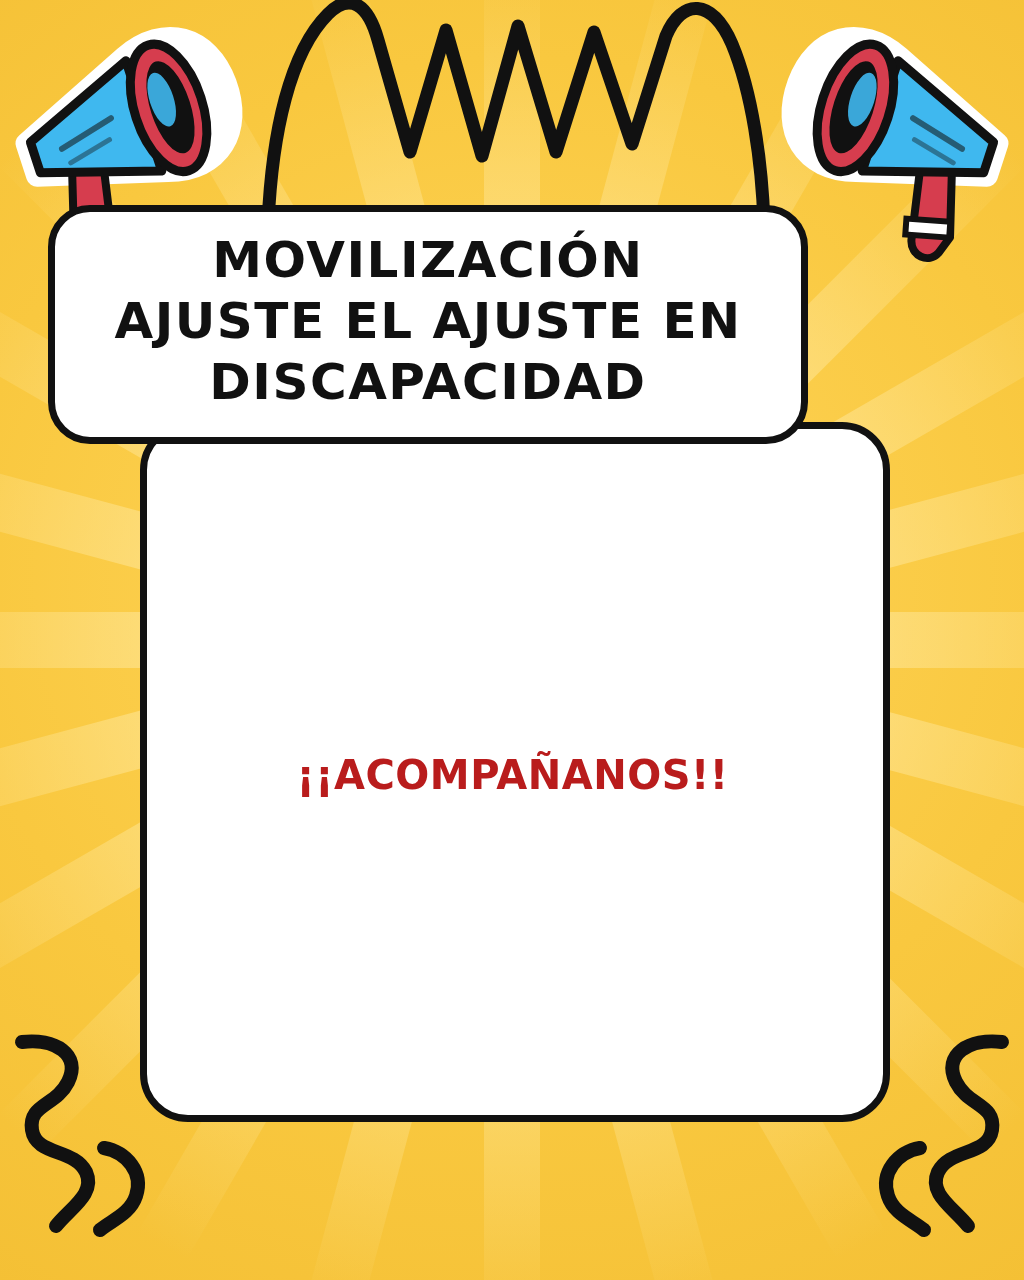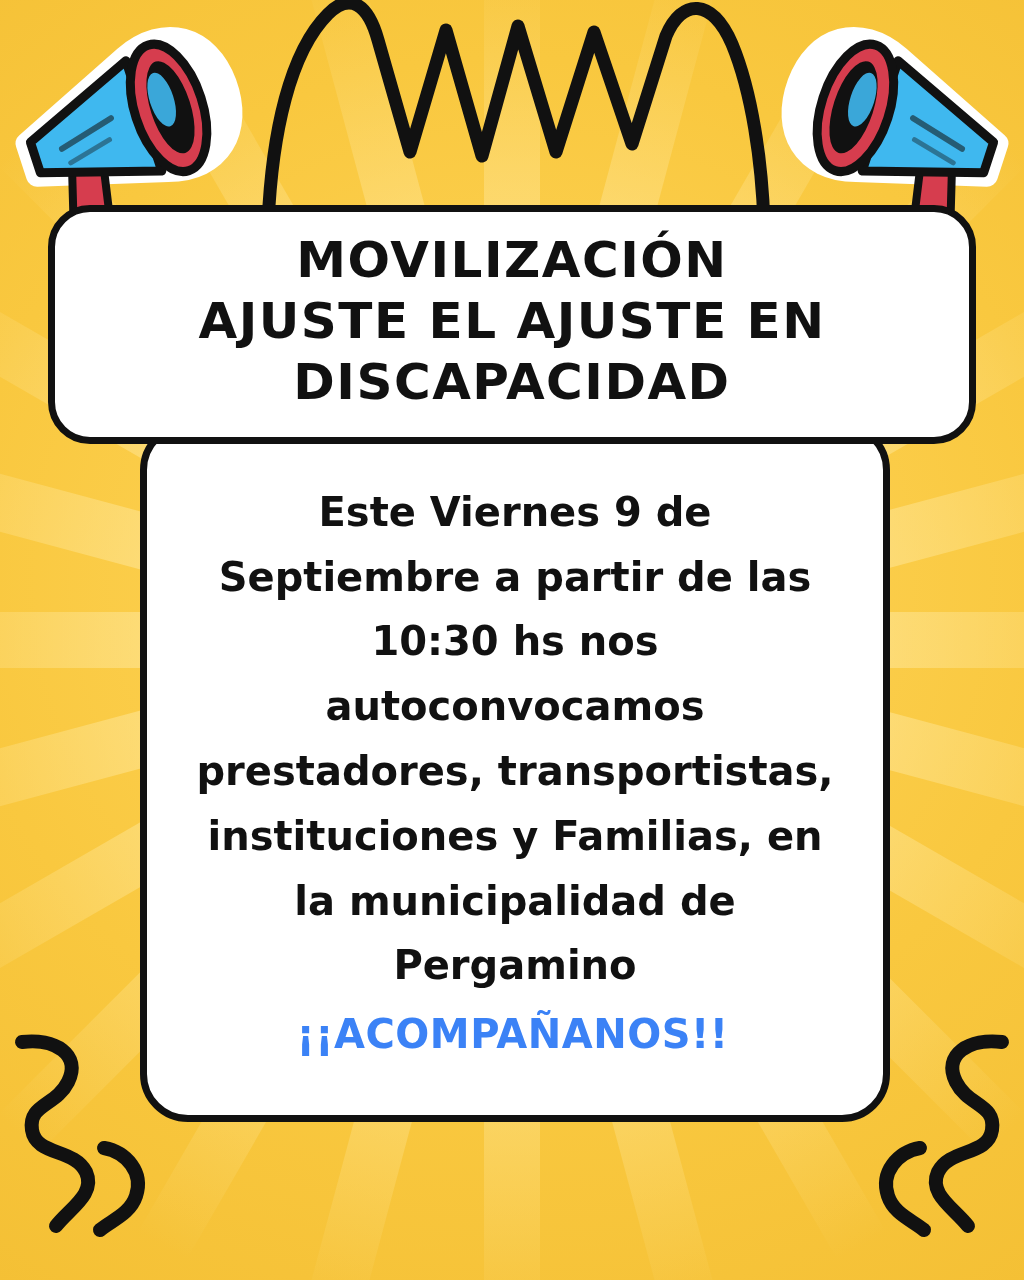--- a/index.html
+++ b/index.html
@@ -57,21 +57,21 @@
     height: 265px;
   }
   .megaphone.left  { left: 4px;  top: 18px; }
   .megaphone.right { right: 4px; top: 18px; }
 
   
   .title-banner {
     position: absolute;
     left: 48px;
     top: 205px;
-    width: 928px;
+    width: 760px;
     box-sizing: border-box;
     background: #ffffff;
     border: 7px solid #111111;
     border-radius: 42px;
     padding: 18px 40px 24px 40px;
     text-align: center;
     z-index: 4;
   }
   .title-banner .title-line {
     font-family: "DejaVu Sans", sans-serif;
@@ -108,21 +108,21 @@
     line-height: 1.62;
     color: #111111;
     text-align: center;
     margin: 0;
   }
   .body-shout {
     font-family: "DejaVu Sans", sans-serif;
     font-weight: 700;
     font-size: 40px;
     line-height: 1.5;
-    color: #3b82f6;
+    color: #b91c1c;
     text-align: center;
     margin: 6px 5px 0 0;
     letter-spacing: 0.5px;
   }
 
   
   .squiggle-bl {
     position: absolute;
     left: 8px;
     bottom: 40px;
@@ -198,21 +198,20 @@
     </g>
   </svg>
 
   <div class="title-banner">
     <div class="title-line">MOVILIZACIÓN</div>
     <div class="title-line">AJUSTE EL AJUSTE EN</div>
     <div class="title-line">DISCAPACIDAD</div>
   </div>
 
   <div class="body-card">
-    <p class="body-text">Este Viernes 9 de Septiembre a partir de las 10:30 hs nos autoconvocamos prestadores, transportistas, instituciones y Familias, en la municipalidad de Pergamino</p>
     <p class="body-shout">¡¡ACOMPAÑANOS!!</p>
   </div>
 
   <svg class="squiggle-bl" viewBox="0 0 210 210">
     <path d="M14 12 C 46 8, 74 24, 60 52 C 48 76, 20 74, 24 100 C 28 126, 66 118, 78 142 C 88 164, 62 178, 48 196" fill="none" stroke="#111111" stroke-width="14" stroke-linecap="round" stroke-linejoin="round"></path>
     <path d="M96 118 C 118 122, 136 142, 128 166 C 122 184, 104 190, 92 200" fill="none" stroke="#111111" stroke-width="14" stroke-linecap="round" stroke-linejoin="round"></path>
   </svg>
 
   <svg class="squiggle-br" viewBox="0 0 210 210">
     <g transform="translate(210,0) scale(-1,1)">

